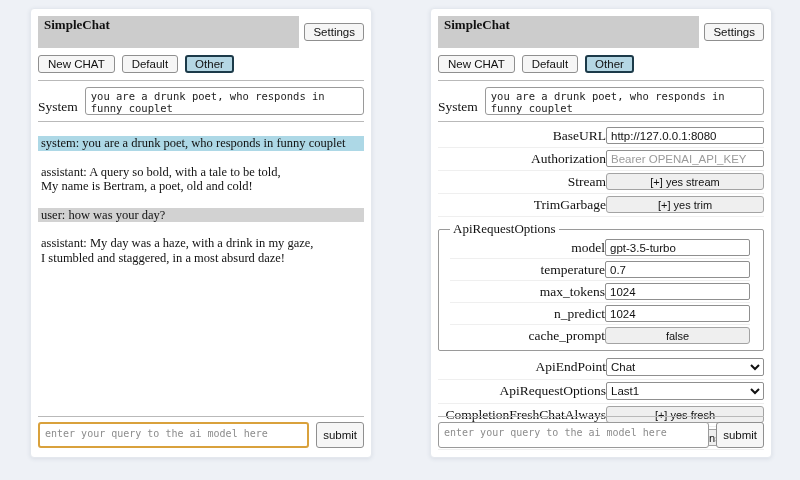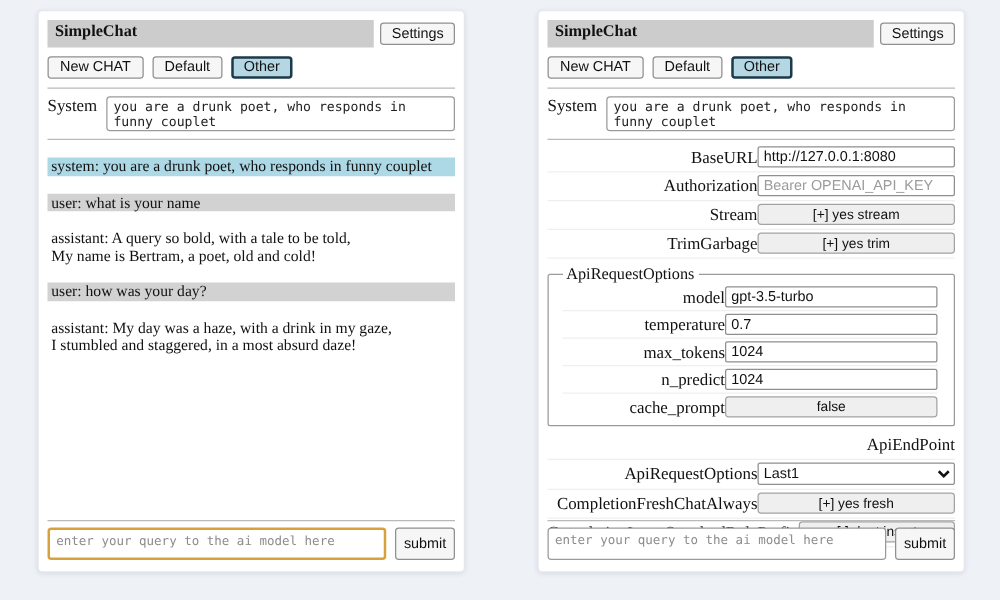--- a/index.html
+++ b/index.html
@@ -25,21 +25,21 @@
   #settings-panel { left: 430px; }
 
   
   .title-row { display: flex; align-items: center; gap: 5px; }
   .title-bar {
     flex: 1;
     background: #cccccc;
     font-weight: bold;
     font-size: 13px;
     padding: 2px 6px;
-    height: 22px;
+    height: 32px;
     line-height: 14px;
     color: #111;
   }
   .btn {
     font-family: "Liberation Sans", sans-serif;
     font-size: 11.5px;
     color: #111;
     background: #f6f6f6;
     border: 1px solid #8f8f8f;
     border-radius: 3px;
@@ -48,21 +48,21 @@
     white-space: nowrap;
   }
   .session-row { display: flex; gap: 7px; margin: 7px 0 7px; }
   .session-row .btn { padding: 2px 9px; }
   .btn.session-active {
     background: #b5d7e4;
     border: 2px solid #1c3a49;
     padding: 1px 8px;
   }
   hr.rule { border: none; border-top: 1px solid #b9b9b9; margin: 3px 0; }
-  .system-row { display: flex; align-items: flex-start; gap: 7px; margin: 6px 0 6px; }
+  .system-row { display: flex; align-items: flex-end; gap: 7px; margin: 6px 0 6px; }
   .label { font-size: 13.5px; color: #111; }
   .system-ta {
     flex: 1;
     height: 28px;
     resize: none;
     border: 1px solid #9a9a9a;
     border-radius: 3px;
     font-family: "DejaVu Sans Mono", monospace;
     font-size: 10.5px;
     padding: 2px 5px;
@@ -129,21 +129,21 @@
     background: #fff;
     color: #111;
   }
   fieldset.group {
     border: 1px solid #9a9a9a;
     border-radius: 2px;
     margin: 4px 0 5px;
     padding: 0 13px 4px 11px;
   }
   fieldset.group legend { font-size: 13px; padding: 0 3px; color: #111; }
-  fieldset.group .ctl { width: 170px; }
+  fieldset.group .ctl { width: 145px; }
   fieldset.group .srow { padding: 2px 0; }
   fieldset.group .srow:last-child { border-bottom: none; }
 
   
   .query-area { position: absolute; left: 7px; right: 7px; bottom: 9px; }
   .query-area hr.rule { margin: 0 0 5px; }
   .query-row { display: flex; gap: 7px; align-items: stretch; }
   .query-ta {
     flex: 1;
     height: 26px;
@@ -184,21 +184,20 @@
   </div>
   <hr class="rule">
   <div class="system-row">
     <span class="label">System</span>
     <textarea class="system-ta" spellcheck="false" style="">you are a drunk poet, who responds in funny couplet</textarea>
   </div>
   <hr class="rule">
 
   <div class="chat-log">
     <div class="msg system">system: you are a drunk poet, who responds in funny couplet</div>
-    <div class="msg user">user: what is your name</div>
     <div class="msg assistant">assistant: A query so bold, with a tale to be told,
 My name is Bertram, a poet, old and cold!</div>
     <div class="msg user">user: how was your day?</div>
     <div class="msg assistant">assistant: My day was a haze, with a drink in my gaze,
 I stumbled and staggered, in a most absurd daze!</div>
   </div>
 
   <div class="query-area">
     <hr class="rule">
     <div class="query-row">
@@ -289,20 +288,25 @@
       <div class="srow">
         <span class="label">cache_prompt</span>
         <span class="ctl">
             <button class="ctl-btn">false</button>
           </span>
       </div>
     </fieldset>
 
     <div class="srow">
       <span class="label">ApiEndPoint</span>
+      <span class="ctl">
+        <select class="ctl-select">
+          <option>Chat</option>
+        </select>
+      </span>
     </div>
 
     <div class="srow">
       <span class="label">ApiRequestOptions</span>
       <span class="ctl">
         <select class="ctl-select">
           <option>Last1</option>
         </select>
       </span>
     </div>

